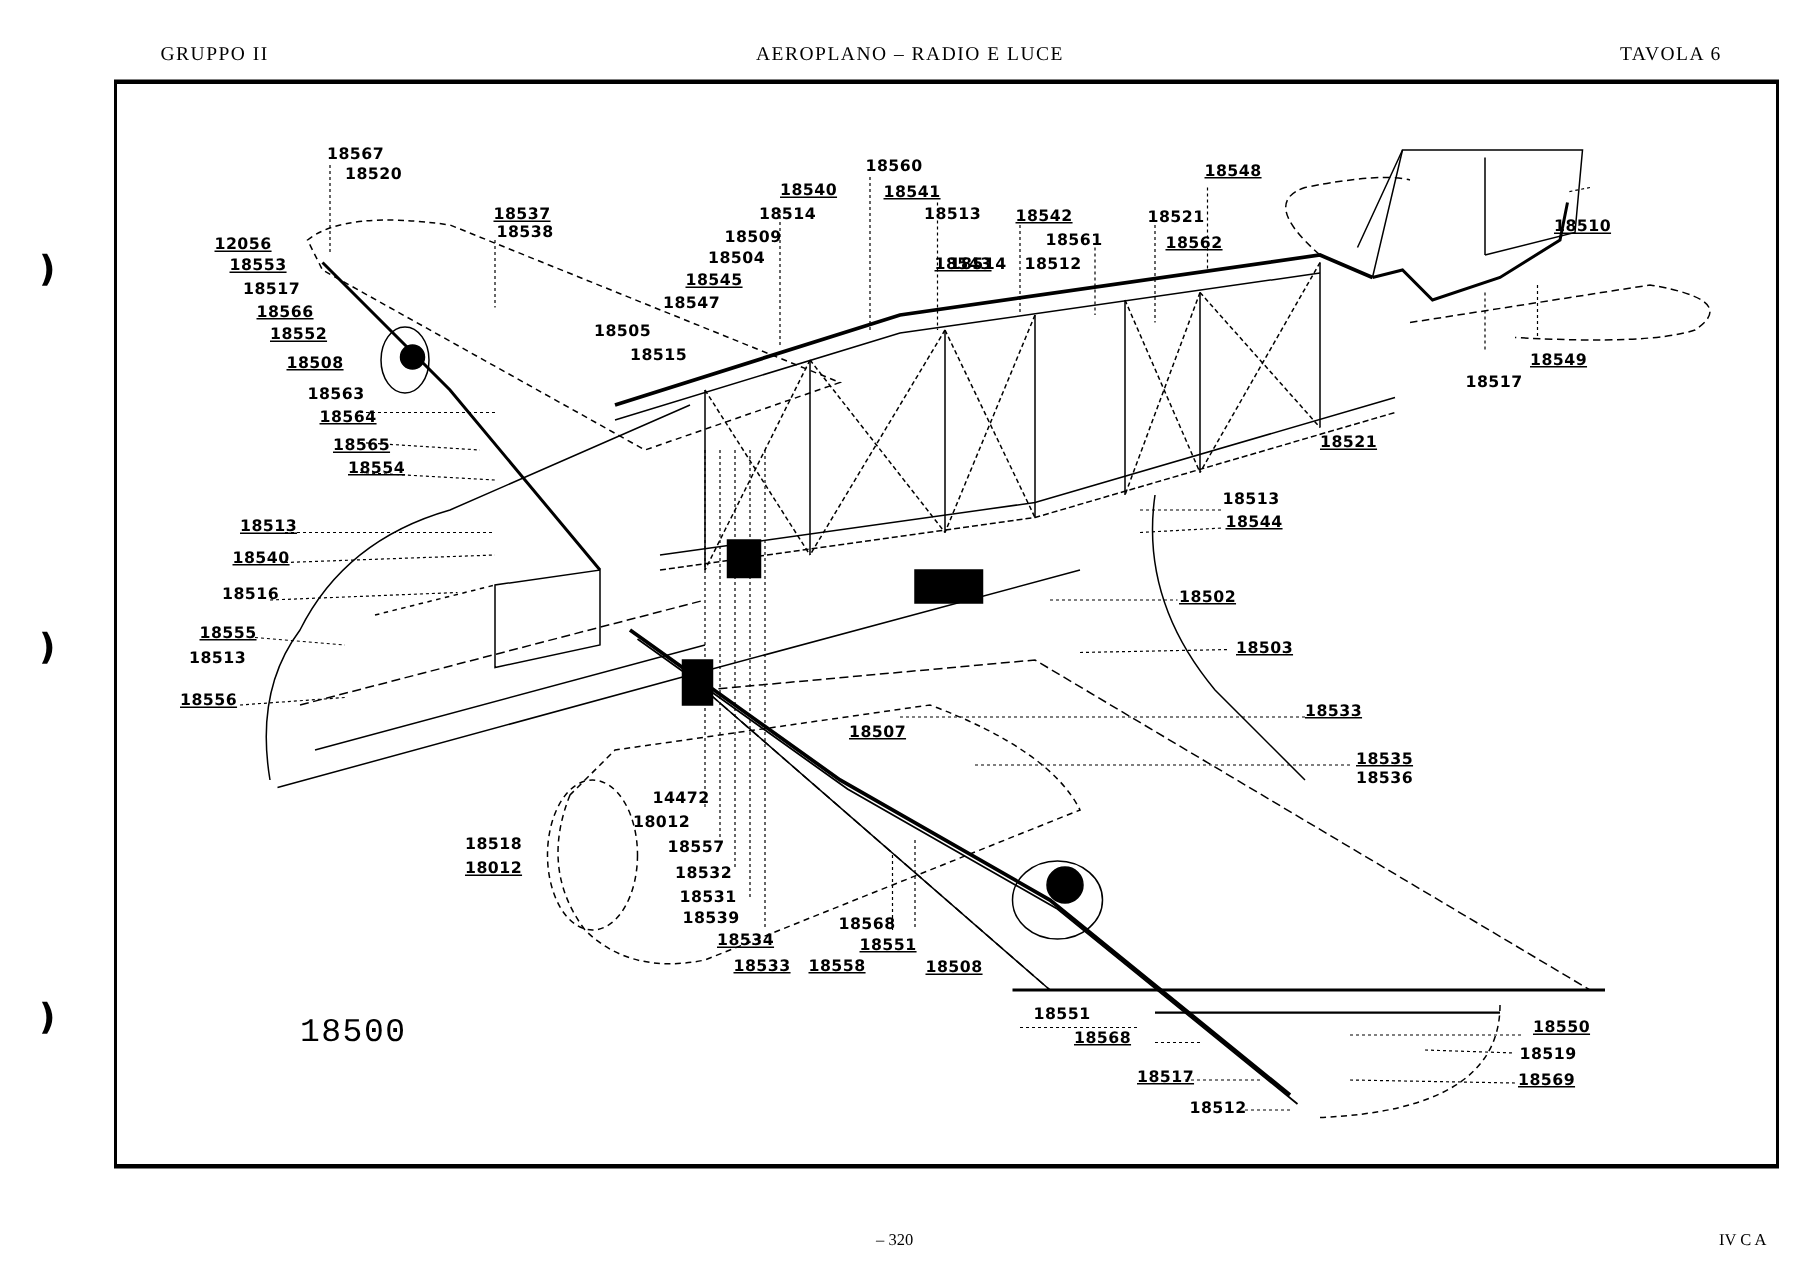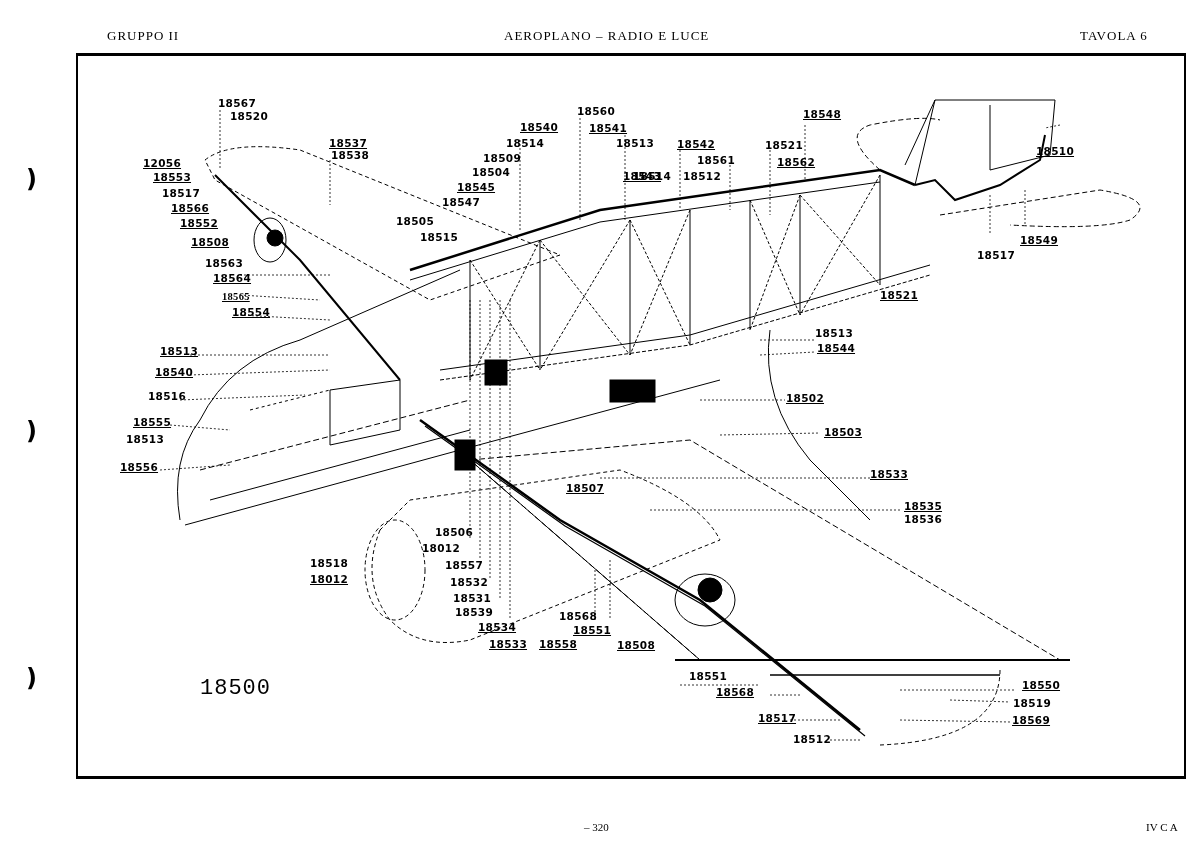--- a/index.html
+++ b/index.html
@@ -93,21 +93,21 @@
 <div class="lbl" style="left:218px;top:97px;">18567</div>
 <div class="lbl" style="left:230px;top:110px;">18520</div>
 <div class="lbl u" style="left:143px;top:157px;">12056</div>
 <div class="lbl u" style="left:153px;top:171px;">18553</div>
 <div class="lbl" style="left:162px;top:187px;">18517</div>
 <div class="lbl u" style="left:171px;top:202px;">18566</div>
 <div class="lbl u" style="left:180px;top:217px;">18552</div>
 <div class="lbl u" style="left:191px;top:236px;">18508</div>
 <div class="lbl" style="left:205px;top:257px;">18563</div>
 <div class="lbl u" style="left:213px;top:272px;">18564</div>
-<div class="lbl u" style="left:222px;top:291px;font-family:Liberation Serif, serif;">18565</div>
+<div class="lbl u" style="left:222px;top:291px;">18565</div>
 <div class="lbl u" style="left:232px;top:306px;">18554</div>
 
 <div class="lbl u" style="left:329px;top:137px;">18537</div>
 <div class="lbl" style="left:331px;top:149px;">18538</div>
 <div class="lbl" style="left:396px;top:215px;">18505</div>
 <div class="lbl" style="left:420px;top:231px;">18515</div>
 <div class="lbl" style="left:442px;top:196px;">18547</div>
 <div class="lbl u" style="left:457px;top:181px;">18545</div>
 <div class="lbl" style="left:472px;top:166px;">18504</div>
 <div class="lbl" style="left:483px;top:152px;">18509</div>
@@ -139,21 +139,21 @@
 <div class="lbl" style="left:904px;top:513px;">18536</div>
 
 <div class="lbl u" style="left:160px;top:345px;">18513</div>
 <div class="lbl u" style="left:155px;top:366px;">18540</div>
 <div class="lbl" style="left:148px;top:390px;">18516</div>
 <div class="lbl u" style="left:133px;top:416px;">18555</div>
 <div class="lbl" style="left:126px;top:433px;">18513</div>
 <div class="lbl u" style="left:120px;top:461px;">18556</div>
 
 <div class="lbl u" style="left:566px;top:482px;">18507</div>
-<div class="lbl" style="left:435px;top:526px;">18506</div>
+<div class="lbl" style="left:435px;top:526px;">14472</div>
 <div class="lbl" style="left:422px;top:542px;">18012</div>
 <div class="lbl" style="left:310px;top:557px;">18518</div>
 <div class="lbl u" style="left:310px;top:573px;">18012</div>
 <div class="lbl" style="left:445px;top:559px;">18557</div>
 <div class="lbl" style="left:450px;top:576px;">18532</div>
 <div class="lbl" style="left:453px;top:592px;">18531</div>
 <div class="lbl" style="left:455px;top:606px;">18539</div>
 <div class="lbl u" style="left:478px;top:621px;">18534</div>
 <div class="lbl u" style="left:489px;top:638px;">18533</div>
 <div class="lbl u" style="left:539px;top:638px;">18558</div>

